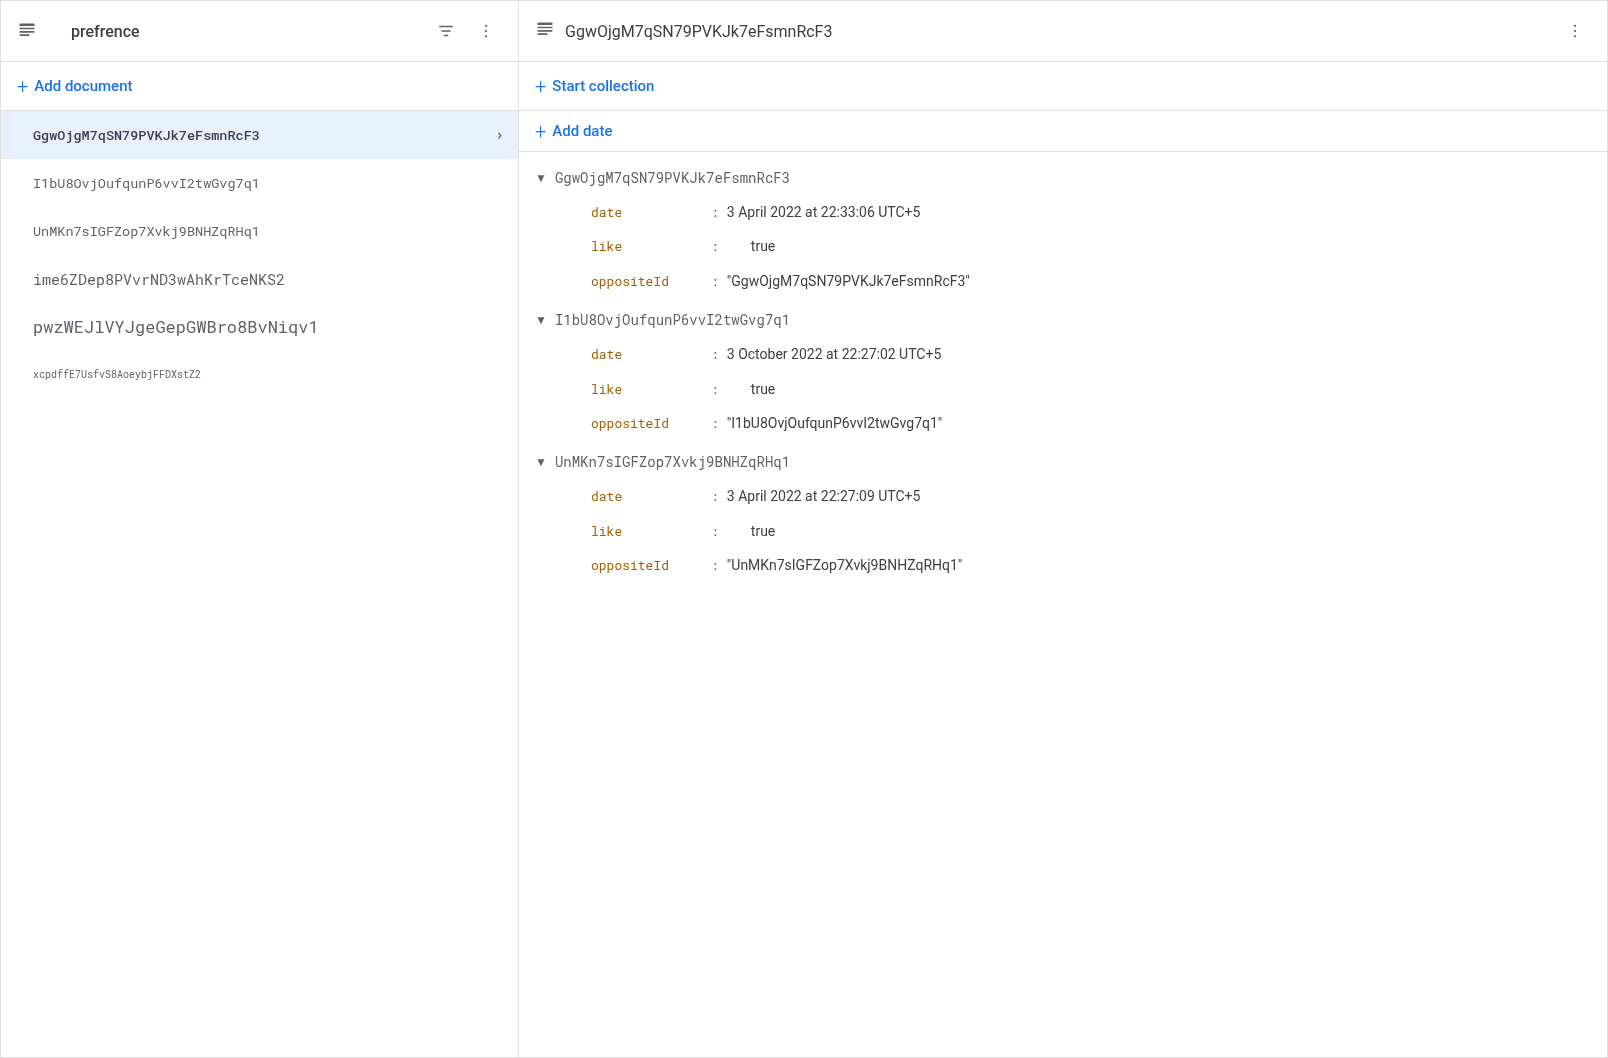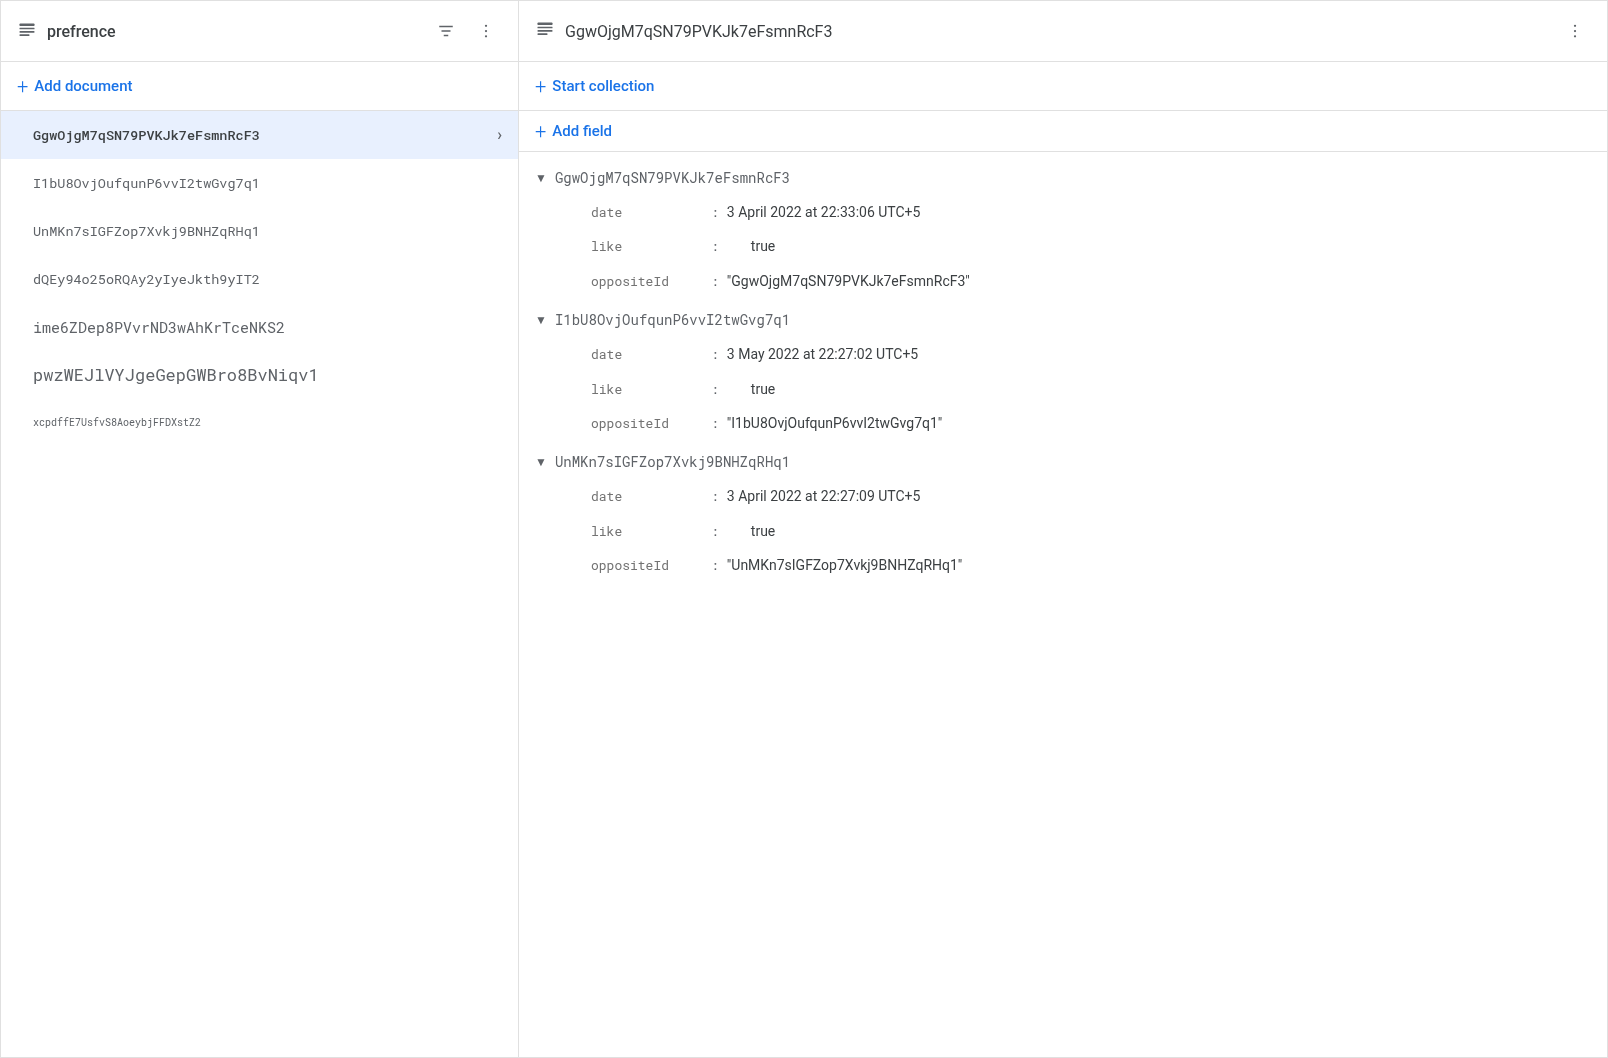--- a/index.html
+++ b/index.html
@@ -38,20 +38,21 @@
       color: #5f6368;
       font-size: 18px;
       display: flex;
       align-items: center;
     }
     .panel-header-title {
       font-size: 16px;
       font-weight: 500;
       color: #3c4043;
       flex: 1;
+      margin-left: 24px;
     }
     .panel-header-actions {
       display: flex;
       gap: 8px;
       align-items: center;
     }
     .icon-btn {
       background: none;
       border: none;
       cursor: pointer;
@@ -183,21 +184,21 @@
     }
 
     .doc-field {
       display: flex;
       align-items: baseline;
       padding: 6px 16px 6px 72px;
       font-size: 14px;
       line-height: 1.6;
     }
     .field-key {
-      color: #737373;
+      color: #a16207;
       font-family: 'Roboto Mono', monospace;
       min-width: 120px;
       font-size: 13px;
     }
     .field-colon {
       color: #5f6368;
       margin-right: 8px;
       font-family: 'Roboto Mono', monospace;
       font-size: 13px;
     }
@@ -262,23 +263,20 @@
           <span class="mono" style="font-size:13.5px">GgwOjgM7qSN79PVKJk7eFsmnRcF3</span>
           <span class="chevron">›</span>
         </div>
         <div class="doc-item">
           <span class="mono" style="font-size:13.5px">I1bU8OvjOufqunP6vvI2twGvg7q1</span>
         </div>
         <div class="doc-item">
           <span class="mono" style="font-size:13.5px">UnMKn7sIGFZop7Xvkj9BNHZqRHq1</span>
         </div>
         <div class="doc-item">
-          <span class="mono" style="font-size:13.5px">dQEy94o25oRQAy2yIyeJkth9yIT2</span>
-        </div>
-        <div class="doc-item">
           <span class="mono" style="font-size:15px">ime6ZDep8PVvrND3wAhKrTceNKS2</span>
         </div>
         <div class="doc-item">
           <span class="mono" style="font-size:17px">pwzWEJlVYJgeGepGWBro8BvNiqv1</span>
         </div>
         <div class="doc-item">
           <span class="mono" style="font-size:10px">xcpdffE7UsfvS8AoeybjFFDXstZ2</span>
         </div>
       </div>
   </div>
@@ -304,21 +302,21 @@
       </button>
     </div>
 
     <div class="start-collection-row">
       <span class="add-icon">+</span>
       <span>Start collection</span>
     </div>
 
     <div class="add-field-row">
       <span class="add-icon">+</span>
-      <span>Add field</span>
+      <span>Add date</span>
     </div>
 
     <div class="doc-content" id="doc-content">
     <div class="doc-section">
           <div class="doc-section-header">
     <span class="triangle-icon">▼</span>
     <span class="doc-section-id mono" style="font-size:14px;color:#5f6368">GgwOjgM7qSN79PVKJk7eFsmnRcF3</span>
   </div>
           <div class="doc-field">
       <span class="field-key mono">date</span>
@@ -337,21 +335,21 @@
     </div>
         </div>
         <div class="doc-section">
           <div class="doc-section-header">
     <span class="triangle-icon">▼</span>
     <span class="doc-section-id mono" style="font-size:14px;color:#5f6368">I1bU8OvjOufqunP6vvI2twGvg7q1</span>
   </div>
           <div class="doc-field">
       <span class="field-key mono">date</span>
       <span class="field-colon">:</span>
-      <span class="field-value ">3 May 2022 at 22:27:02 UTC+5</span>
+      <span class="field-value ">3 October 2022 at 22:27:02 UTC+5</span>
     </div>
           <div class="doc-field">
       <span class="field-key mono">like</span>
       <span class="field-colon">:</span>
       <span class="field-value bool-val">true</span>
     </div>
           <div class="doc-field">
       <span class="field-key mono">oppositeId</span>
       <span class="field-colon">:</span>
       <span class="field-value string-val">"I1bU8OvjOufqunP6vvI2twGvg7q1"</span>

